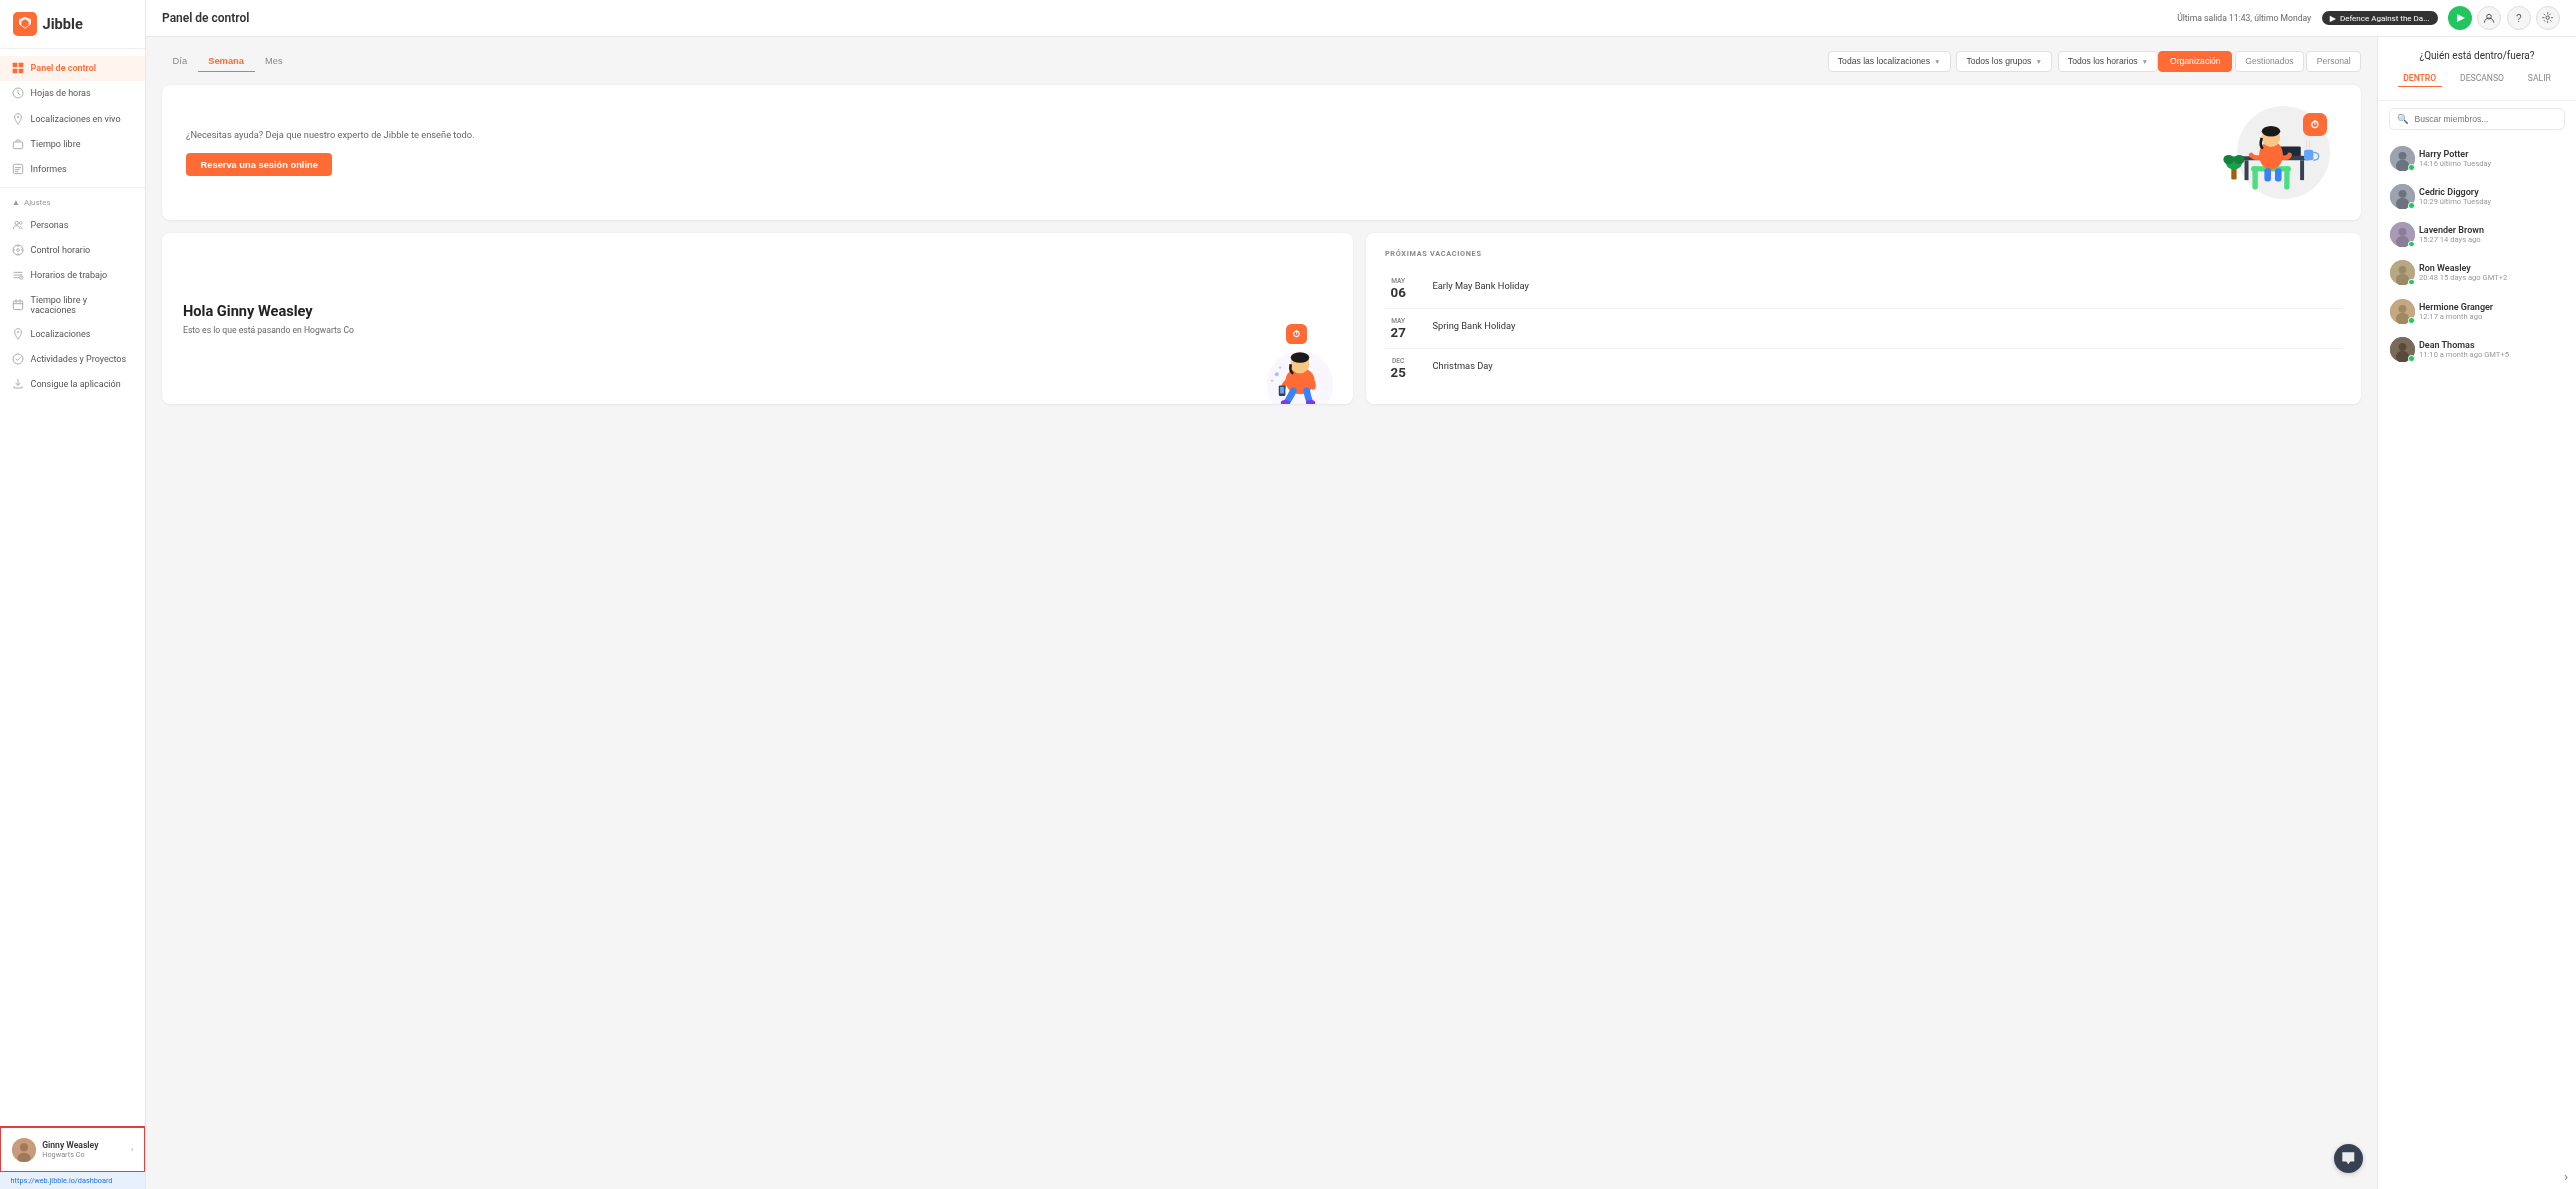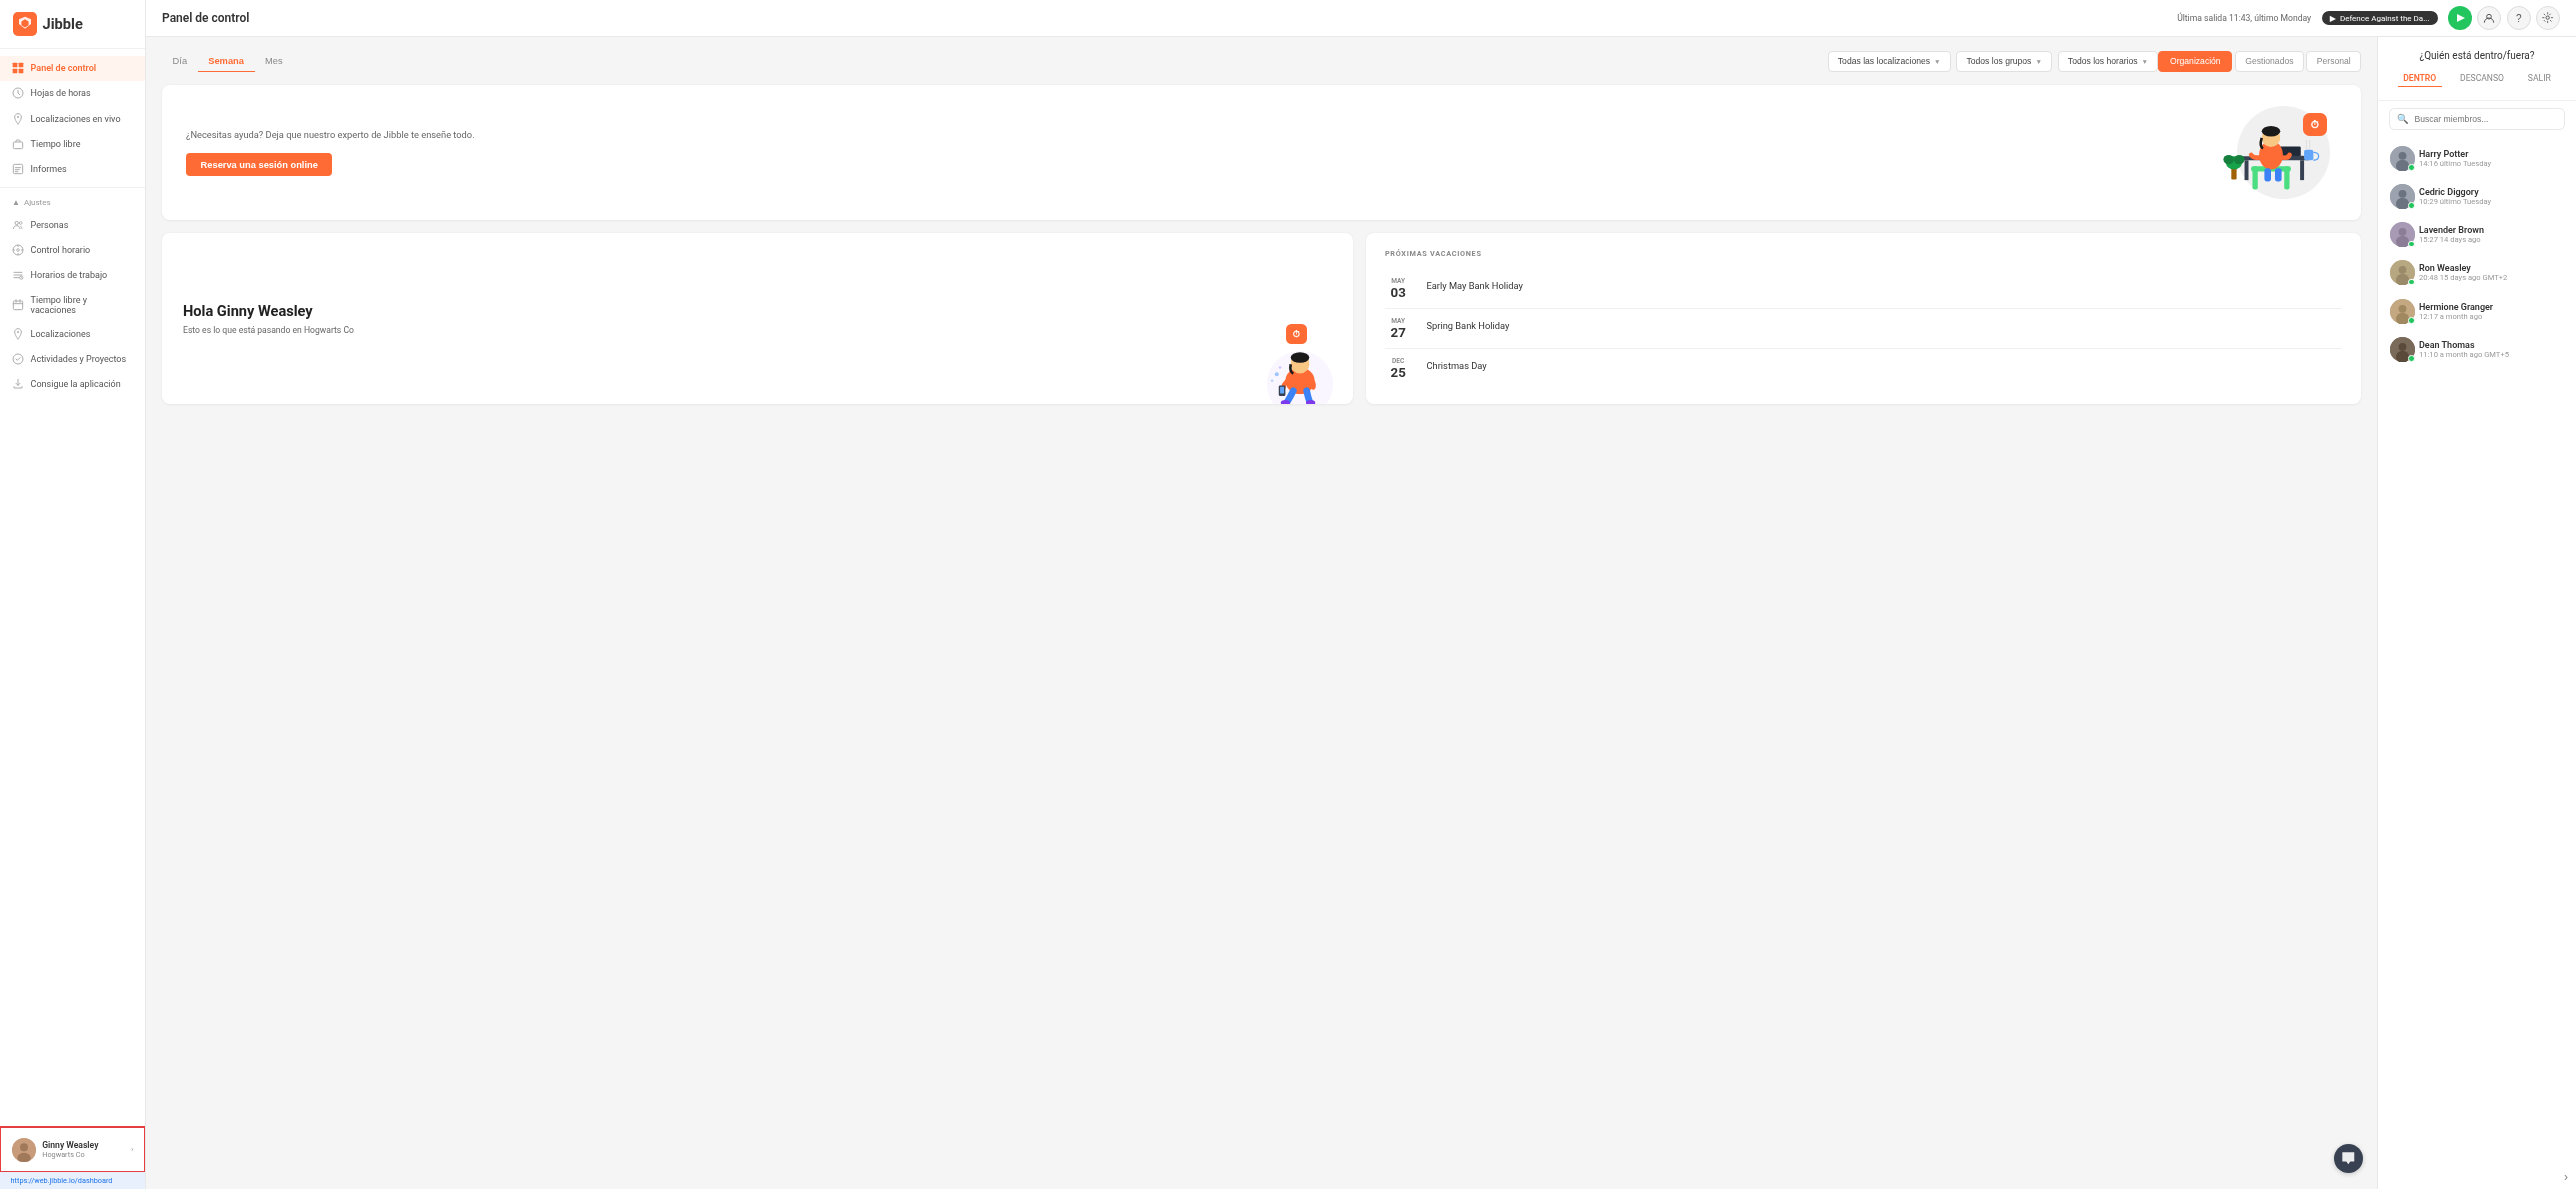--- a/index.html
+++ b/index.html
@@ -67,21 +67,21 @@
     .cards-row { display: flex; gap: 13.3px; margin-bottom: 13.3px; }
     .card { background: #fff; border-radius: 8px; box-shadow: 0 0.7px 2.7px rgba(0,0,0,0.06); }
     .welcome-card { flex: 1.2; padding: 18.6px 21px; display: flex; align-items: center; position: relative; overflow: hidden; }
     .welcome-text { }
     .welcome-title { font-size: 14.6px; font-weight: 700; color: #222; margin-bottom: 5.3px; }
     .welcome-sub { font-size: 8.6px; color: #666; }
     .welcome-illus { width: 93px; height: 80px; position: absolute; right: 13.3px; bottom: 0; }
 
     .vacaciones-card { flex: 1; padding: 16px 18.6px; }
     .vac-title { font-size: 7.3px; font-weight: 700; color: #888; letter-spacing: 0.7px; margin-bottom: 10.6px; text-transform: uppercase; }
-    .vac-item { display: flex; align-items: flex-start; gap: 15px; padding: 8px 0; border-bottom: 0.7px solid #f0f0f0; }
+    .vac-item { display: flex; align-items: flex-start; gap: 21px; padding: 8px 0; border-bottom: 0.7px solid #f0f0f0; }
     .vac-item:last-child { border-bottom: none; }
     .vac-date { text-align: center; min-width: 26.6px; }
     .vac-month { font-size: 6.6px; color: #888; text-transform: uppercase; font-weight: 600; }
     .vac-day { font-size: 13.3px; font-weight: 700; color: #333; }
     .vac-name { font-size: 9.3px; color: #333; padding-top: 2.7px; }
 
     
     .horas-section { margin-top: 2.7px; }
     .horas-title { font-size: 7.3px; font-weight: 700; color: #888; letter-spacing: 0.7px; text-transform: uppercase; margin-bottom: 8px; }
 
@@ -414,21 +414,21 @@
             </svg>
           </div>
         </div>
 
         <div class="card vacaciones-card">
           <div class="vac-title">PRÓXIMAS VACACIONES</div>
 
           <div class="vac-item">
             <div class="vac-date">
               <div class="vac-month">MAY</div>
-              <div class="vac-day">03</div>
+              <div class="vac-day">06</div>
             </div>
             <div class="vac-name">Early May Bank Holiday</div>
           </div>
 
           <div class="vac-item">
             <div class="vac-date">
               <div class="vac-month">MAY</div>
               <div class="vac-day">27</div>
             </div>
             <div class="vac-name">Spring Bank Holiday</div>

